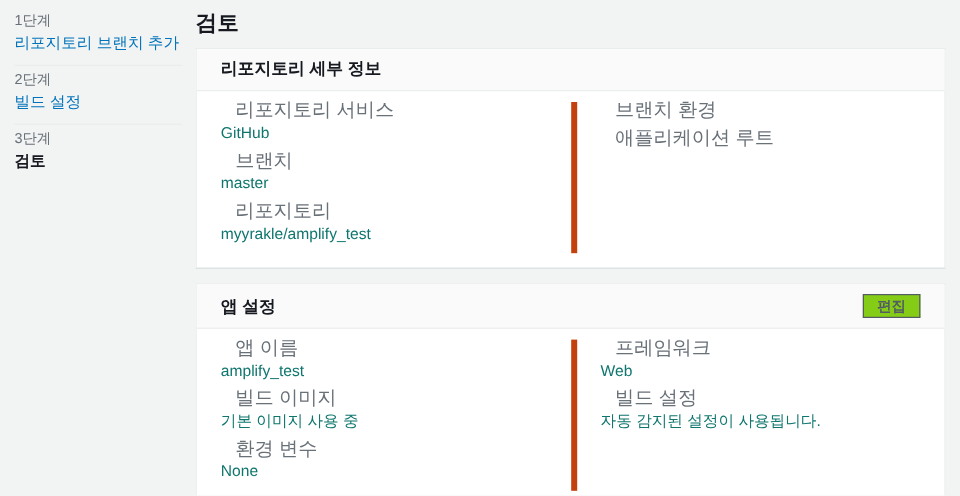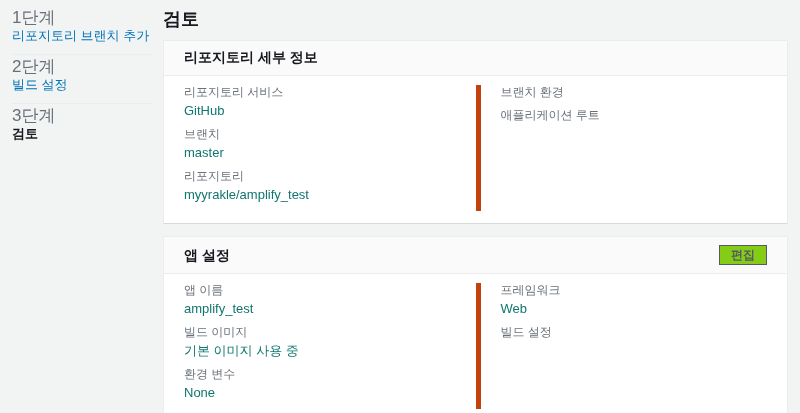--- a/index.html
+++ b/index.html
@@ -10,21 +10,21 @@
     font-family: "Liberation Sans", sans-serif;
     color: #16191f;
     position: relative;
     overflow: hidden;
   }
 
   
   .sidebar { position: absolute; left: 12px; top: 6px; width: 140px; }
   .step { padding: 5px 0 11px; border-bottom: 1px solid #eaeded; }
   .step:last-child { border-bottom: none; }
-  .step-num { font-size: 17px; color: #687078; line-height: 13px; margin-bottom: 4px; }
+  .step-num { font-size: 12px; color: #687078; line-height: 13px; margin-bottom: 4px; }
   .step-title { font-size: 13px; line-height: 15px; }
   .step-title.link { color: #0073bb; cursor: pointer; }
   .step-title.current { color: #16191f; font-weight: bold; }
 
   
   .main { position: absolute; left: 163px; top: 0; width: 625px; }
   .page-title { font-size: 18px; font-weight: bold; margin: 9px 0 10px; line-height: 21px; }
 
   .card {
     background: #ffffff;
@@ -37,21 +37,21 @@
     border-bottom: 1px solid #eaeded;
     padding: 8px 20px;
     min-height: 34px;
     display: flex; justify-content: space-between; align-items: flex-end;
   }
   .card-title { font-size: 14px; font-weight: bold; }
   .card-body { display: flex; padding: 9px 0 12px; }
   .col { flex: 1 1 50%; padding: 0 20px; min-height: 100px; }
   .col + .col { border-left: 5px solid #c2410c; }
   .field { margin-bottom: 8px; }
-  .field-label { font-size: 12px; color: #687078; line-height: 15px; margin-bottom: 3px; }
+  .field-label { font-size: 16px; color: #687078; line-height: 15px; margin-bottom: 3px; margin-left: 12px; }
   .field-value { font-size: 13px; color: #0f766e; line-height: 16px; }
   .field-value:empty { display: none; }
 
   
   .btn {
     display: inline-block;
     font-family: "Liberation Sans", sans-serif;
     font-size: 12px; font-weight: bold;
     line-height: 14px;
     padding: 3px 13px;
@@ -135,18 +135,19 @@
           <div class="field-value">None</div>
         </div>
       </div>
       <div class="col">
         <div class="field">
           <div class="field-label">프레임워크</div>
           <div class="field-value">Web</div>
         </div>
         <div class="field">
           <div class="field-label">빌드 설정</div>
+          <div class="field-value">자동 감지된 설정이 사용됩니다.</div>
         </div>
       </div>
     </div>
   </div>
 
 </div>
 
 </body></html>

